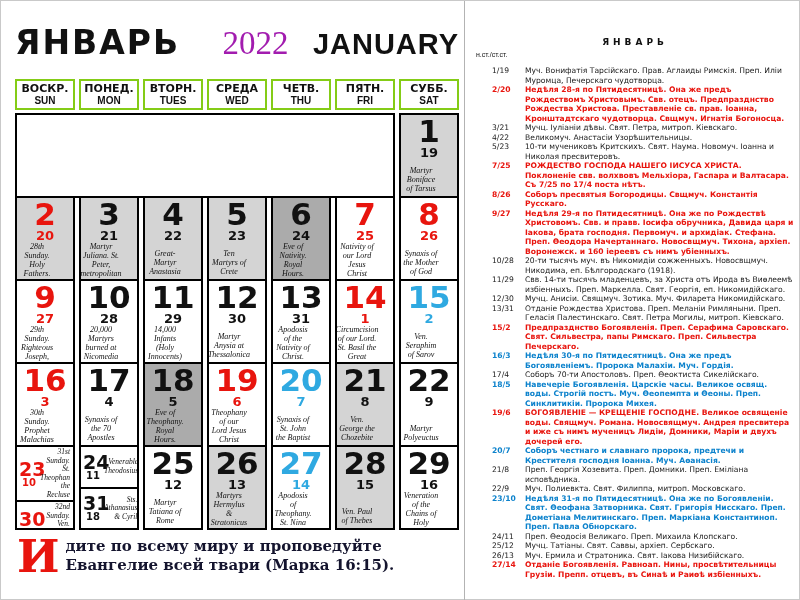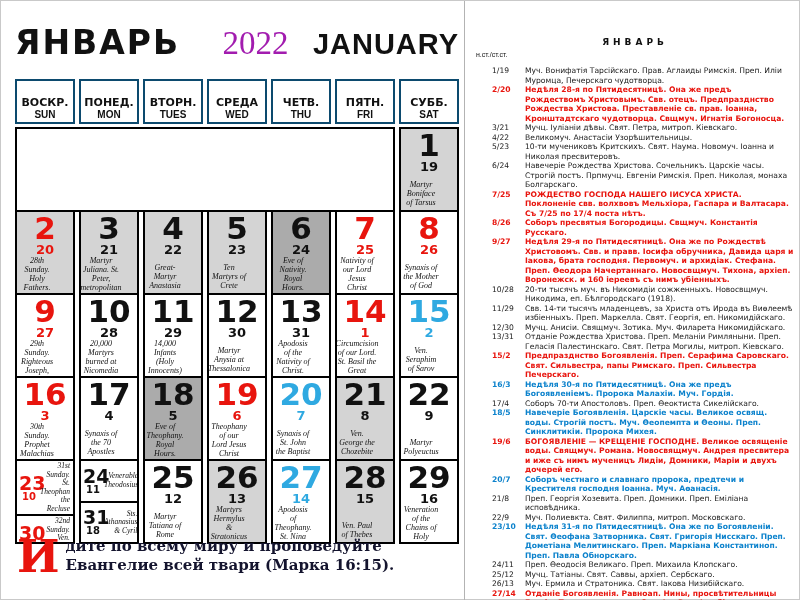--- a/index.html
+++ b/index.html
@@ -26,22 +26,22 @@
   }
   .month-ru { font-size:33px; font-weight:bold; letter-spacing:2px; color:#111; font-family:"DejaVu Sans",sans-serif; }
   .year     { font-size:33px; font-family:"Liberation Serif",serif; color:#a21caf; margin-left:18px; }
   .month-en { font-size:29px; font-weight:bold; letter-spacing:1px; color:#111; }
 
   .cal-grid { position:absolute; left:0; top:78px; width:444px; }
   .hdr-row, .cal-row {
     display:grid; grid-template-columns:repeat(7,1fr); column-gap:4px;
   }
   .hdr-cell {
-    border:2px solid #0c4a6e; height:26px; text-align:center;
-    background:#fff; padding-top:15px; box-sizing:content-box;
+    border:2px solid #84cc16; height:26px; text-align:center;
+    background:#fff; padding-top:1px; box-sizing:content-box;
   }
   .hdr-ru { font-size:11px; font-weight:bold; line-height:13px; color:#111; font-family:"DejaVu Sans",sans-serif;}
   .hdr-en { font-size:10px; font-weight:bold; line-height:11px; color:#111; }
   .cal-body { margin-top:3px; }
   .cal-row  { margin-bottom:-2px; }
 
   .cell {
     border:2px solid #000; height:81px; background:#fff;
     display:flex; flex-direction:column; align-items:center;
     overflow:hidden; box-sizing:content-box;
@@ -350,24 +350,20 @@
           <div class="entry-text">Мучц. Іуліаніи дѣвы. Свят. Петра, митроп. Кіевскаго.</div>
         </div>
         <div class="entry">
           <div class="entry-date">4/22</div>
           <div class="entry-text">Великомуч. Анастасіи Узорѣшительницы.</div>
         </div>
         <div class="entry">
           <div class="entry-date">5/23</div>
           <div class="entry-text">10-ти мучениковъ Критскихъ. Свят. Наума. Новомуч. Іоанна и Николая пресвитеровъ.</div>
         </div>
-        <div class="entry">
-          <div class="entry-date">6/24</div>
-          <div class="entry-text">Навечеріе Рождества Христова. Сочельникъ. Царскіе часы. Строгій постъ. Прпмучц. Евгеніи Римскія. Преп. Николая, монаха Болгарскаго.</div>
-        </div>
         <div class="entry e-red">
           <div class="entry-date">7/25</div>
           <div class="entry-text">РОЖДЕСТВО ГОСПОДА НАШЕГО ІИСУСА ХРИСТА. Поклоненіе свв. волхвовъ Мельхіора, Гаспара и Валтасара. Съ 7/25 по 17/4 поста нѣтъ.</div>
         </div>
         <div class="entry e-red">
           <div class="entry-date">8/26</div>
           <div class="entry-text">Соборъ пресвятыя Богородицы. Свщмуч. Константія Русскаго.</div>
         </div>
         <div class="entry e-red">
           <div class="entry-date">9/27</div>

